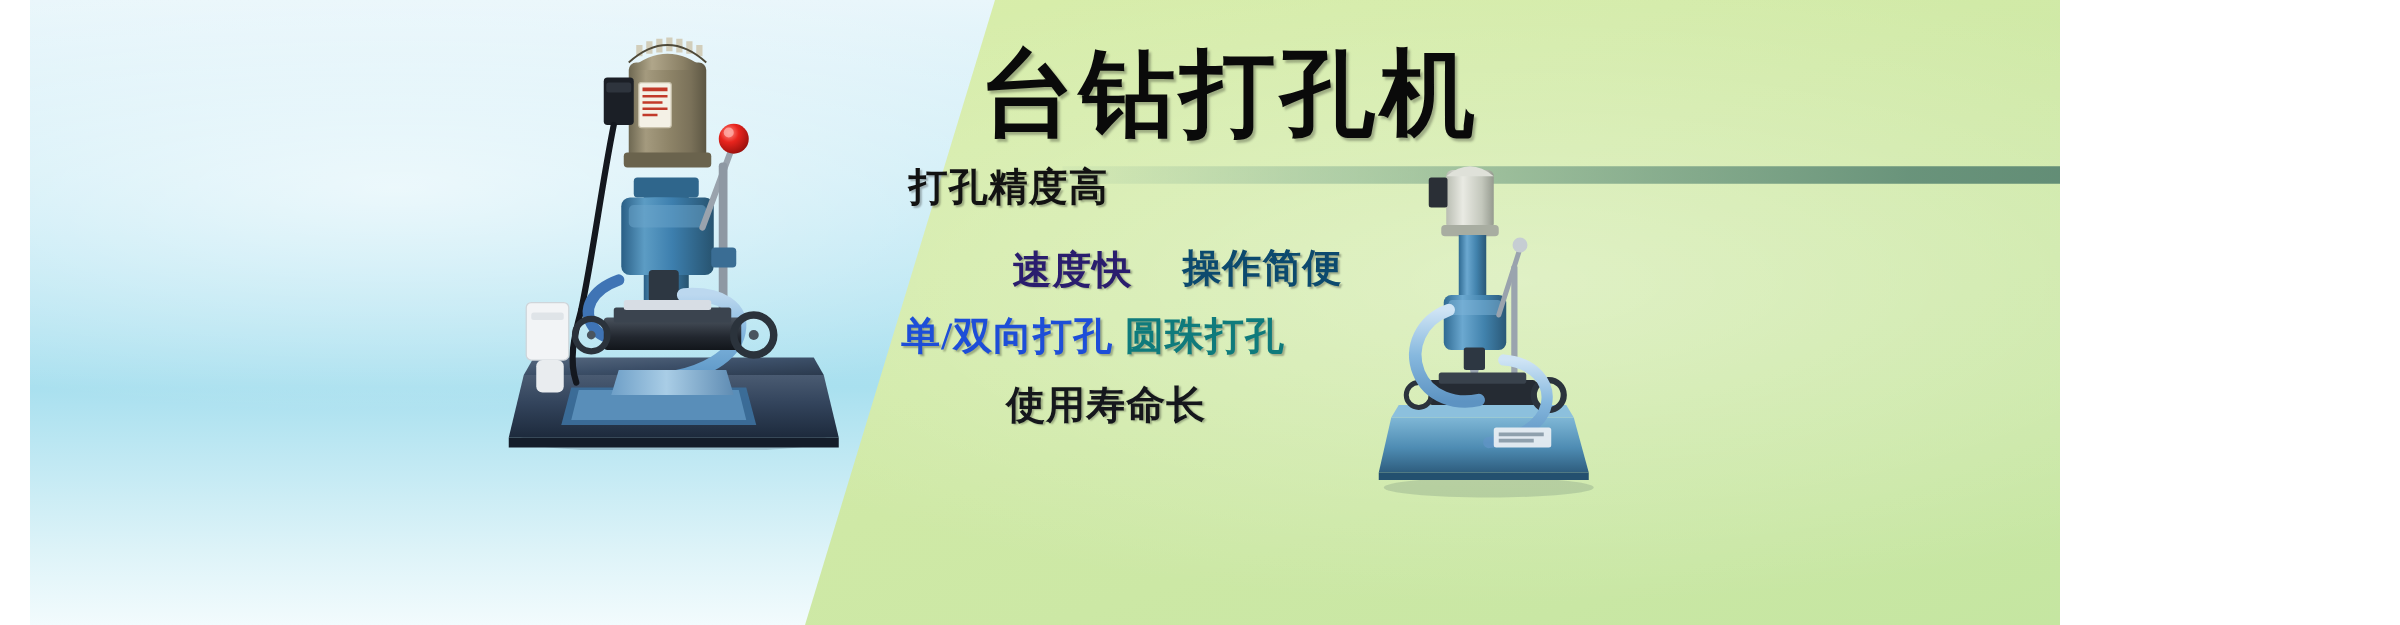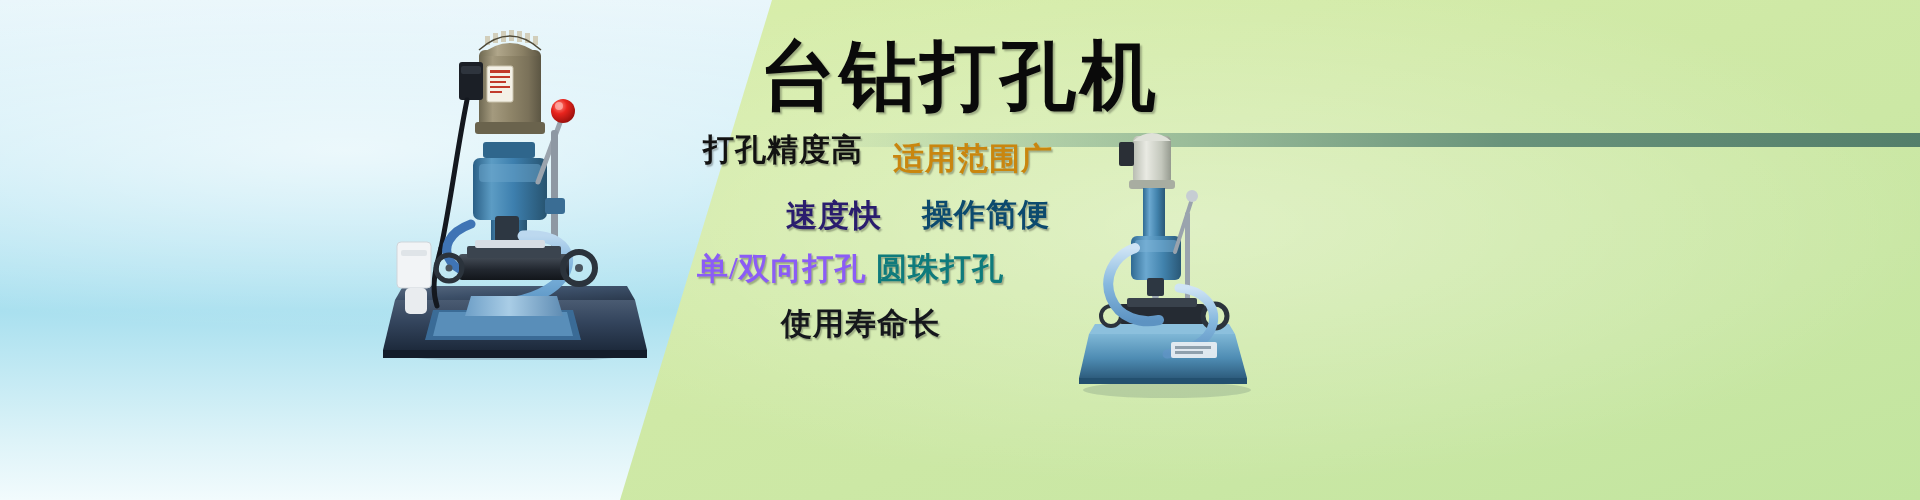--- a/index.html
+++ b/index.html
@@ -2,23 +2,24 @@
 <html><head>
 <meta charset="utf-8">
 <style>
   html,body{margin:0;padding:0;}
   body{
     font-family:"Liberation Serif","DejaVu Serif",serif;
     background:#fff;
   }
   #banner{
     position:relative;
-    width:1920px;
+    width:1624px;
     height:500px;
     overflow:hidden;
+    margin-left:24px;
   }
   
   .bg-base{
     position:absolute; inset:0;
     background:linear-gradient(180deg,#e9f6fb 0%, #bfe8f4 38%, #a9e0ef 62%, #ddf3f8 88%, #f2fbfd 100%);
   }
   .bg-soft{
     position:absolute; inset:0;
     background:radial-gradient(ellipse 70% 60% at 18% 30%, rgba(255,255,255,.65) 0%, rgba(255,255,255,0) 60%);
   }
@@ -281,20 +282,19 @@
     <path d="M104 160 C 128 162, 142 178, 138 196 C 134 214, 112 224, 92 226" fill="none" stroke="url(#rHose)" stroke-width="9" stroke-linecap="round"></path>
 
     <rect x="96" y="214" width="46" height="16" rx="2" fill="#eef2f5" opacity=".9"></rect>
     <rect x="100" y="218" width="36" height="3" fill="#8fa0ad"></rect>
     <rect x="100" y="223" width="28" height="3" fill="#8fa0ad"></rect>
   </svg>
 
   <div class="title">台钻打孔机</div>
 
   <div class="feature f1" style="color: rgb(18, 18, 18);">打孔精度高</div>
-  <div class="feature f2" style="color: rgb(201, 134, 15);">适用范围广</div>
   <div class="feature f3" style="color: rgb(42, 29, 110); text-align: right;">速度快</div>
   <div class="feature f4" style="color: #0c4a6e;">操作简便</div>
-  <div class="feature f5" style="color: #8b5cf6; text-align: center;">单/双向打孔</div>
+  <div class="feature f5" style="color: #1d4ed8; text-align: center;">单/双向打孔</div>
   <div class="feature f6" style="color: rgb(15, 123, 124);">圆珠打孔</div>
   <div class="feature f7" style="color: rgb(21, 23, 28);">使用寿命长</div>
 
 </div>
 
 </body></html>

